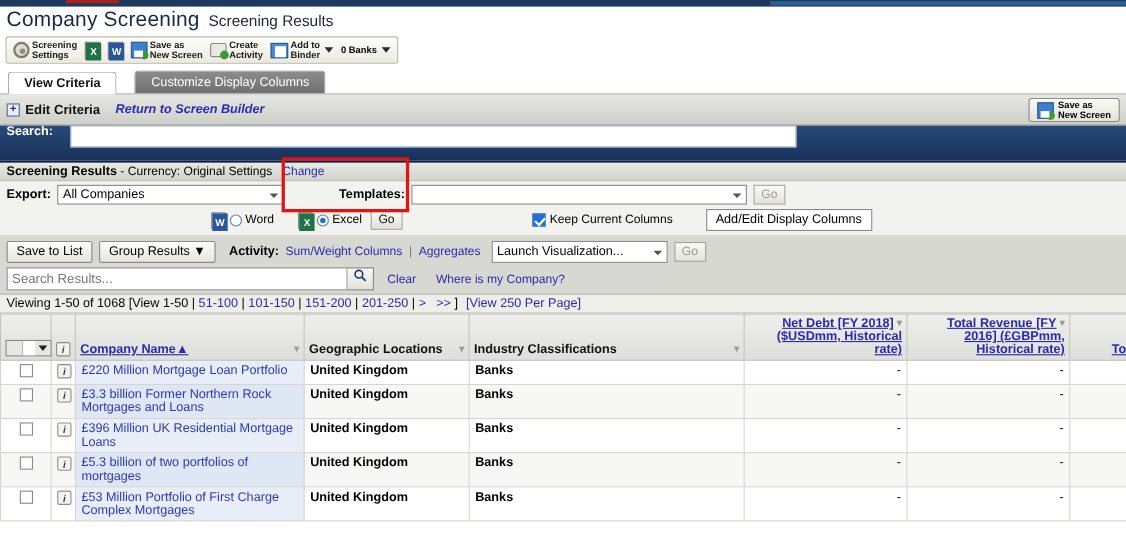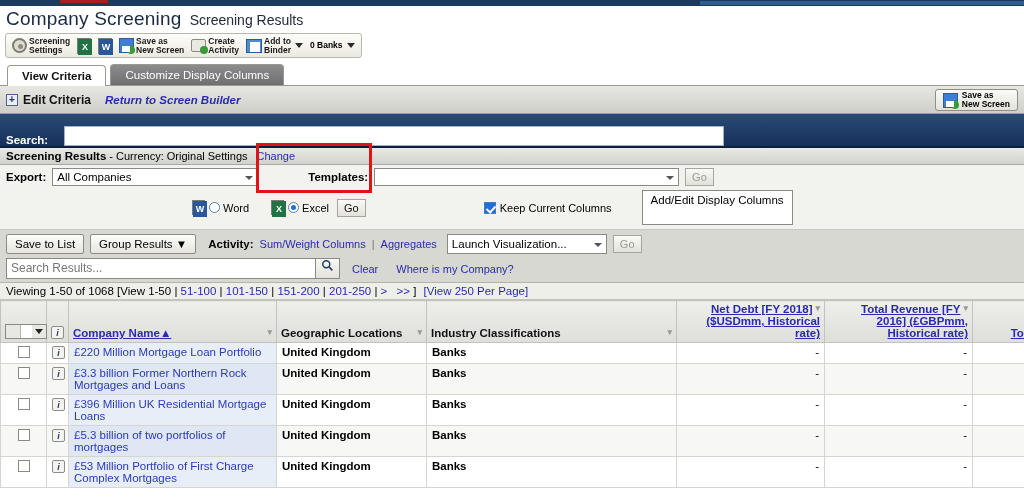--- a/index.html
+++ b/index.html
@@ -44,39 +44,39 @@
   .ico-act .plus{position:absolute;right:-3px;bottom:-3px;width:8px;height:8px;border-radius:50%;background:#3a9a3a;}
   .ico-bind { width:16px;height:14px;background:#4f8ccc;border:1px solid #2c5b97;position:relative;}
   .ico-bind:after{content:"";position:absolute;left:3px;top:2px;width:10px;height:10px;background:#fff;}
 
   
   .tabstrip { margin-top:6px; padding-left:7px; display:flex; height:22px;
               border-bottom:1px solid #9a9a92; }
   .tab { height:21px; padding:0 14px; display:flex; align-items:center; font-size:11.5px;
          border:1px solid #9a9a92; border-bottom:none; border-radius:4px 4px 0 0; cursor:default;}
   .tab.active { background:#fff; color:#111; font-weight:700; position:relative; top:1px; }
-  .tab.inactive { background:linear-gradient(#8c8c8c,#6f6f6f); color:#fff; font-weight:400; margin-left:4px; }
+  .tab.inactive { background:linear-gradient(#8c8c8c,#6f6f6f); color:#fff; font-weight:400; margin-left:16px; }
 
   
   .criteriabar { height:28px; background:linear-gradient(#e7e7e3,#cfcfc9);
                  border-bottom:1px solid #9a9a92; display:flex; align-items:center;
                  padding:0 6px; position:relative; }
   .expander { width:12px;height:12px;border:1px solid #55618a;background:#e9edf7;
               font-size:10px;line-height:10px;text-align:center;color:#22306b;font-weight:700;margin-right:5px;}
   .crit-label { font-weight:700; font-size:12px; color:#111; }
   .crit-link { color:#2a2ab0; font-weight:700; font-size:11.5px; margin-left:14px; text-decoration:none;font-style:italic;}
   .save-screen-btn { position:absolute; right:6px; top:3px; height:22px; display:flex; align-items:center;
                      gap:4px; border:1px solid #8f8f88; border-radius:3px;
                      background:linear-gradient(#fbfbf7,#e3e3da); padding:0 7px; }
   .save-screen-btn .lbl { font-size:8.5px; line-height:9px; font-weight:600; }
   .save-screen-btn .lbl span { display:block; }
 
   
   .searchbar { height:34px; background:linear-gradient(#2a4a77,#16305a); display:flex;
-               align-items:flex-end; padding:0 6px; border-bottom:2px solid #0d1f3d;}
+               align-items:flex-start; padding:0 6px; border-bottom:2px solid #0d1f3d;}
   .searchbar .lbl { color:#fff; font-weight:700; font-size:11.5px; width:58px; }
   .searchbar input { width:660px; height:20px; border:1px solid #9fb3cf; font-size:12px;
                      padding:0 3px; font-family:"Liberation Sans", sans-serif; }
   .add-screen-btn { margin-left:auto; width:128px; height:22px; border:1px solid #4a6f9e;
                     background:linear-gradient(#4b6e99,#38567c); color:#9fb1c7;
                     font-size:11px; border-radius:3px; text-align:center; line-height:20px; }
 
   
   .resultsbar { height:17px; background:linear-gradient(#e9e9e5,#d2d2cc);
                 border-bottom:1px solid #a9a9a2; display:flex; align-items:center; padding:0 6px;}
@@ -93,21 +93,21 @@
   .sel .arr { position:absolute; right:4px; top:7px; width:0;height:0;
               border-left:4px solid transparent;border-right:4px solid transparent;border-top:4px solid #555;}
   .gobtn { height:18px; min-width:28px; border:1px solid #a6a6a0; background:linear-gradient(#fafaf6,#e2e2da);
            font-size:11px; color:#9a9a95; text-align:center; line-height:16px; padding:0 6px;}
   .gobtn.active { color:#111; }
   .radio { width:11px;height:11px;border-radius:50%;border:1px solid #5a7fa8;background:#fff;
            display:inline-block;position:relative;vertical-align:middle;}
   .radio.on:after{content:"";position:absolute;left:2px;top:2px;width:5px;height:5px;border-radius:50%;background:#1e6fd9;}
   .chk { width:12px;height:12px;border:1px solid #4a7bb5;background:#1e6fd9;display:inline-block;position:relative;vertical-align:middle;}
   .chk:after{content:"";position:absolute;left:3px;top:1px;width:4px;height:7px;border:solid #fff;border-width:0 2px 2px 0;transform:rotate(42deg);}
-  .btn-plain { height:35px; border:1px solid #8a8a84; background:#fff; font-size:11.5px;
+  .btn-plain { height:20px; border:1px solid #8a8a84; background:#fff; font-size:11.5px;
                padding:0 8px; line-height:18px; }
   .redbox { position:absolute; border:3px solid #e01414; pointer-events:none; }
 
   
   .funcband { background:#d8d8d2; padding:4px 6px 3px 6px; border-bottom:1px solid #b4b4ad; }
   .fb-row { display:flex; align-items:center; gap:6px; }
   .btn3d { height:20px; border:1px solid #8c8c86; border-radius:2px;
            background:linear-gradient(#fdfdfa,#e6e6de); font-size:11.5px; padding:0 8px; line-height:18px;}
   .flink { color:#2a2ab0; text-decoration:none; font-size:11px;text-align:right;}
   .sep { color:#777; }

